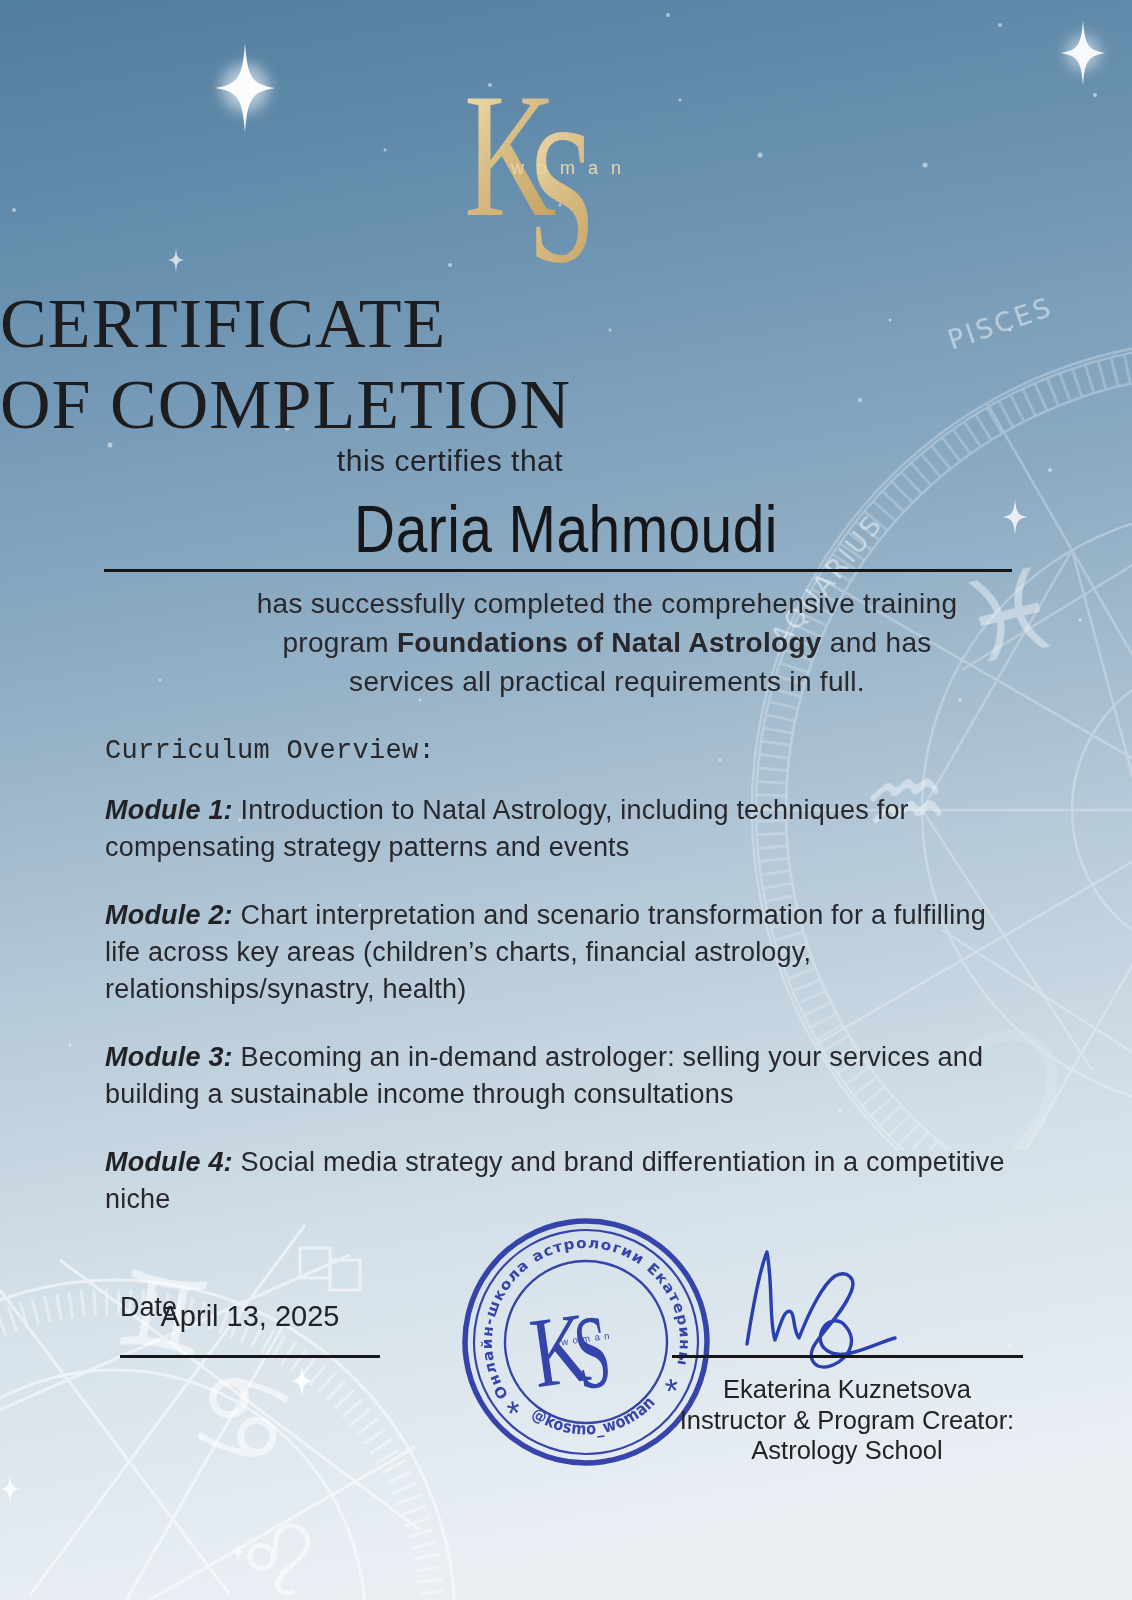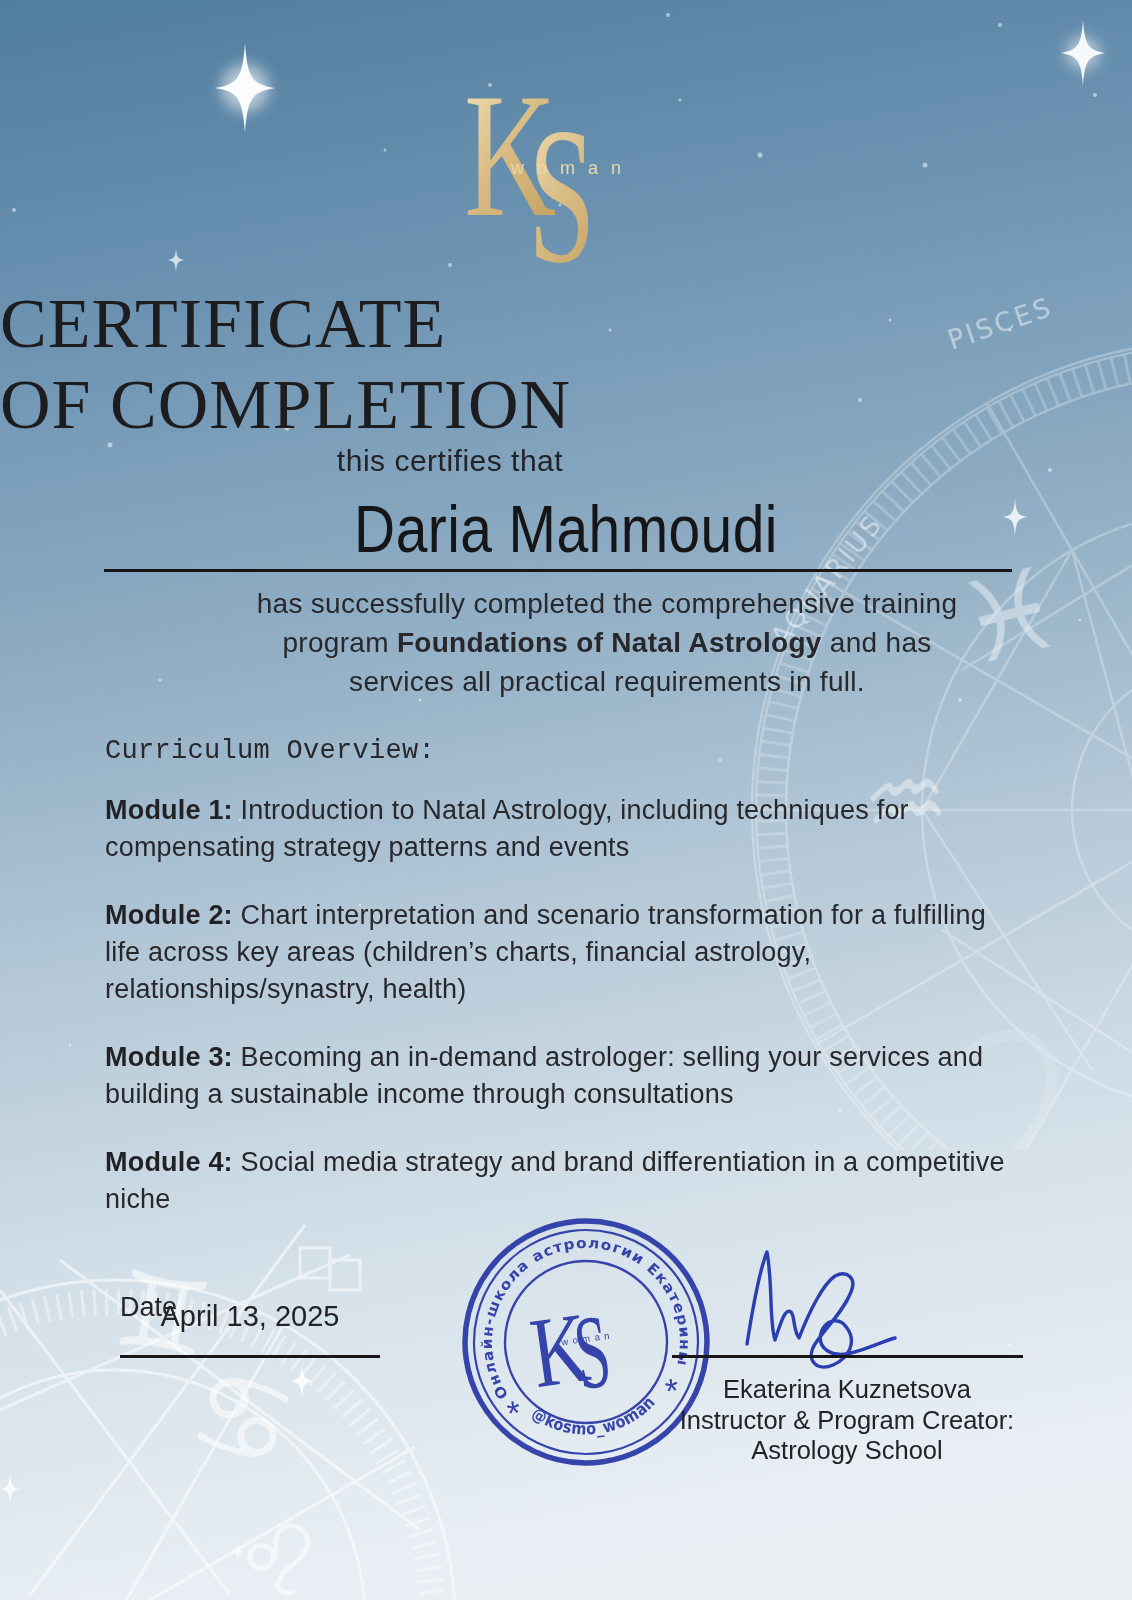--- a/index.html
+++ b/index.html
@@ -43,21 +43,21 @@
     left:0;top:490px;width:1132px;text-align:center;color:#161618;
     font-size:67px;letter-spacing:.5px;transform:scaleX(.85);transform-origin:center;
   }
   .name-underline{left:104px;top:569px;width:908px;height:3px;background:#17171a;}
   .lead{left:0;top:584px;width:1132px;text-align:center;font-size:28px;line-height:39px;color:#28282c;letter-spacing:.3px;padding-left:41px;}
 
   
   .curriculum{left:105px;top:736px;width:905px;color:#28282c;}
   .curriculum h3{font-size:27px;font-weight:400;margin:0 0 26px 0;letter-spacing:.3px;font-family:Liberation Mono, monospace;}
   .curriculum p{font-size:27px;line-height:37px;margin:0 0 31px 0;letter-spacing:.2px;}
-  .curriculum strong{font-weight:700;color:#222226;}
+  .curriculum strong{font-weight:700;color:#222226;font-style:italic;}
 
   
   .date-value{left:120px;top:1300px;width:260px;text-align:center;font-size:29px;color:#232327;}
   .date-line{left:120px;top:1355px;width:260px;height:3px;background:#17171a;}
   .date-label{left:120px;top:1292px;width:260px;text-align:left;font-size:27px;color:#232327;}
   .sig-line{left:672px;top:1355px;width:351px;height:3px;background:#17171a;}
   .instructor{left:622px;top:1374px;width:450px;text-align:center;font-size:25.5px;line-height:30.5px;color:#232327;}
 
   .stamp{left:457px;top:1213px;width:258px;height:258px;opacity:.94;}
   .signature{left:733px;top:1226px;width:185px;height:170px;}

